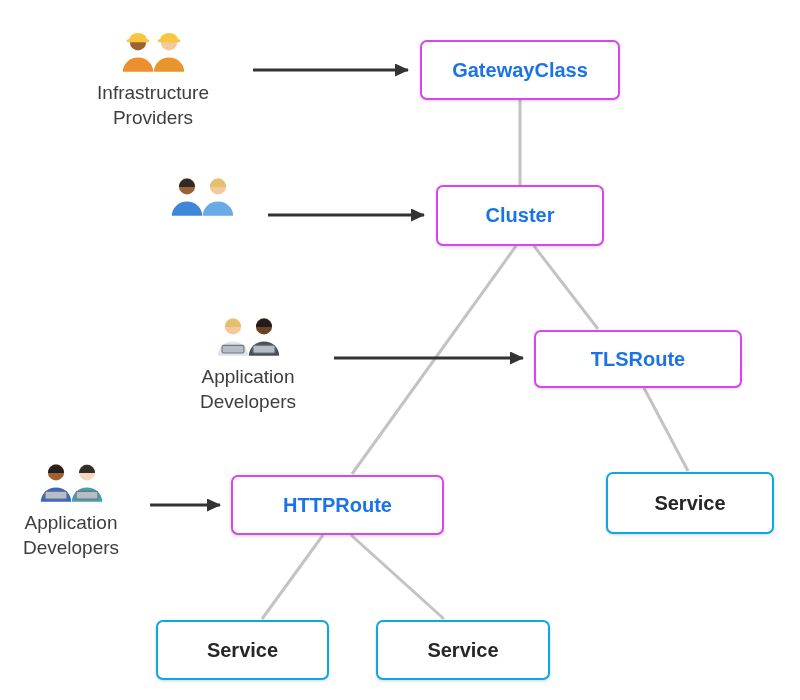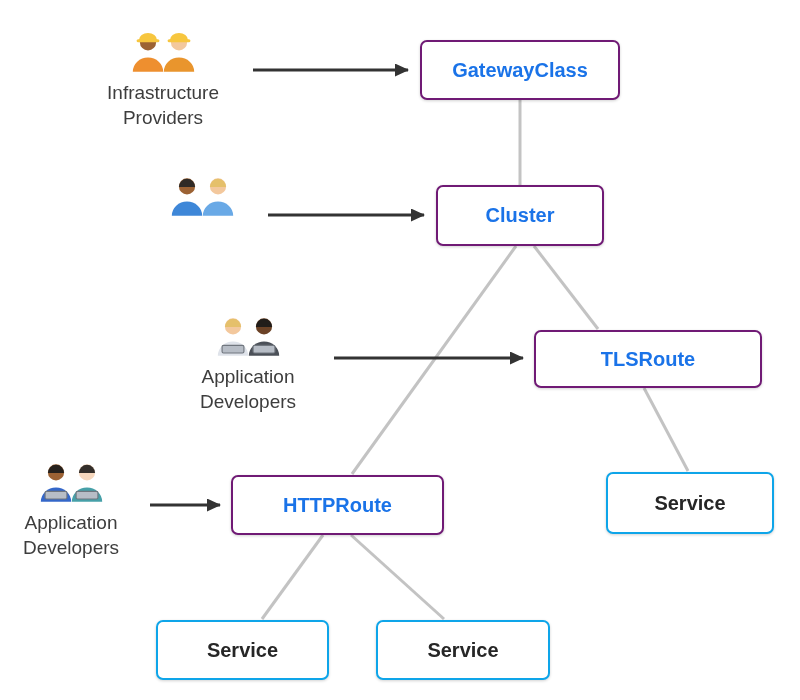--- a/index.html
+++ b/index.html
@@ -4,21 +4,21 @@
 <style>
   html,body{margin:0;padding:0;background:#ffffff;font-family:"Liberation Sans",sans-serif;}
   .canvas{position:relative;width:800px;height:700px;background:#ffffff;overflow:hidden;}
   .layer{position:absolute;left:0;top:0;z-index:0;}
   .node{
     position:absolute;z-index:2;background:#ffffff;
     border-radius:7px;display:flex;align-items:center;justify-content:center;
     font-weight:bold;font-size:20px;box-shadow:0 1px 3px rgba(0,0,0,0.18);
     box-sizing:border-box;
   }
-  .node.blue{border:2px solid #701a75;color:#1a73e8;}
+  .node.blue{border:2px solid #d946ef;color:#1a73e8;}
   .node.gray{border:2px solid #0ea5e9;color:#262626;}
   .persona{position:absolute;z-index:2;display:flex;flex-direction:column;align-items:center;}
   .persona-icons{display:flex;justify-content:center;align-items:flex-end;height:46px;}
   .persona-icons svg{display:block;}
   .persona-icons svg + svg{margin-left:-7px;}
   .persona-label{
     margin-top:8px;text-align:center;font-size:19px;line-height:1.32;
     color:#3d3d3d;width:100%;
   }
 </style>
@@ -52,41 +52,41 @@
   </svg>
 
   <div class="node blue" style="left:420px;top:40px;width:200px;height:60px">
     <span>GatewayClass</span>
   </div>
 
   <div class="node blue" style="left:436px;top:185px;width:168px;height:61px">
     <span>Cluster</span>
   </div>
 
-  <div class="node blue" style="left:534px;top:330px;width:228px;height:58px">
+  <div class="node blue" style="left:534px;top:330px;width:208px;height:58px">
     <span>TLSRoute</span>
   </div>
 
   <div class="node blue" style="left:231px;top:475px;width:213px;height:60px">
     <span>HTTPRoute</span>
   </div>
 
   <div class="node gray" style="left:606px;top:472px;width:168px;height:62px">
     <span>Service</span>
   </div>
 
   <div class="node gray" style="left:156px;top:620px;width:173px;height:60px">
     <span>Service</span>
   </div>
 
   <div class="node gray" style="left:376px;top:620px;width:174px;height:60px">
     <span>Service</span>
   </div>
 
-  <div class="persona" style="left:83px;top:26px;width:160px">
+  <div class="persona" style="left:73px;top:26px;width:160px">
     <div class="persona-icons">
       <svg viewBox="0 0 40 46" width="38" height="44">
         <path d="M4 46 a16 15 0 0 1 32 0 z" fill="#ee8f2f"></path>
         <circle cx="20" cy="15" r="8.5" fill="#9c6234"></circle>
         <path d="M10.5 12.5 a9.5 7.5 0 0 1 19 0 z" fill="#f7c63e"></path>
         <rect x="8" y="11.6" width="24" height="3.2" rx="1.6" fill="#f7c63e"></rect>
       </svg>
       <svg viewBox="0 0 40 46" width="38" height="44">
         <path d="M4 46 a16 15 0 0 1 32 0 z" fill="#e9952d"></path>
         <circle cx="20" cy="15" r="8.5" fill="#f3c89d"></circle>

